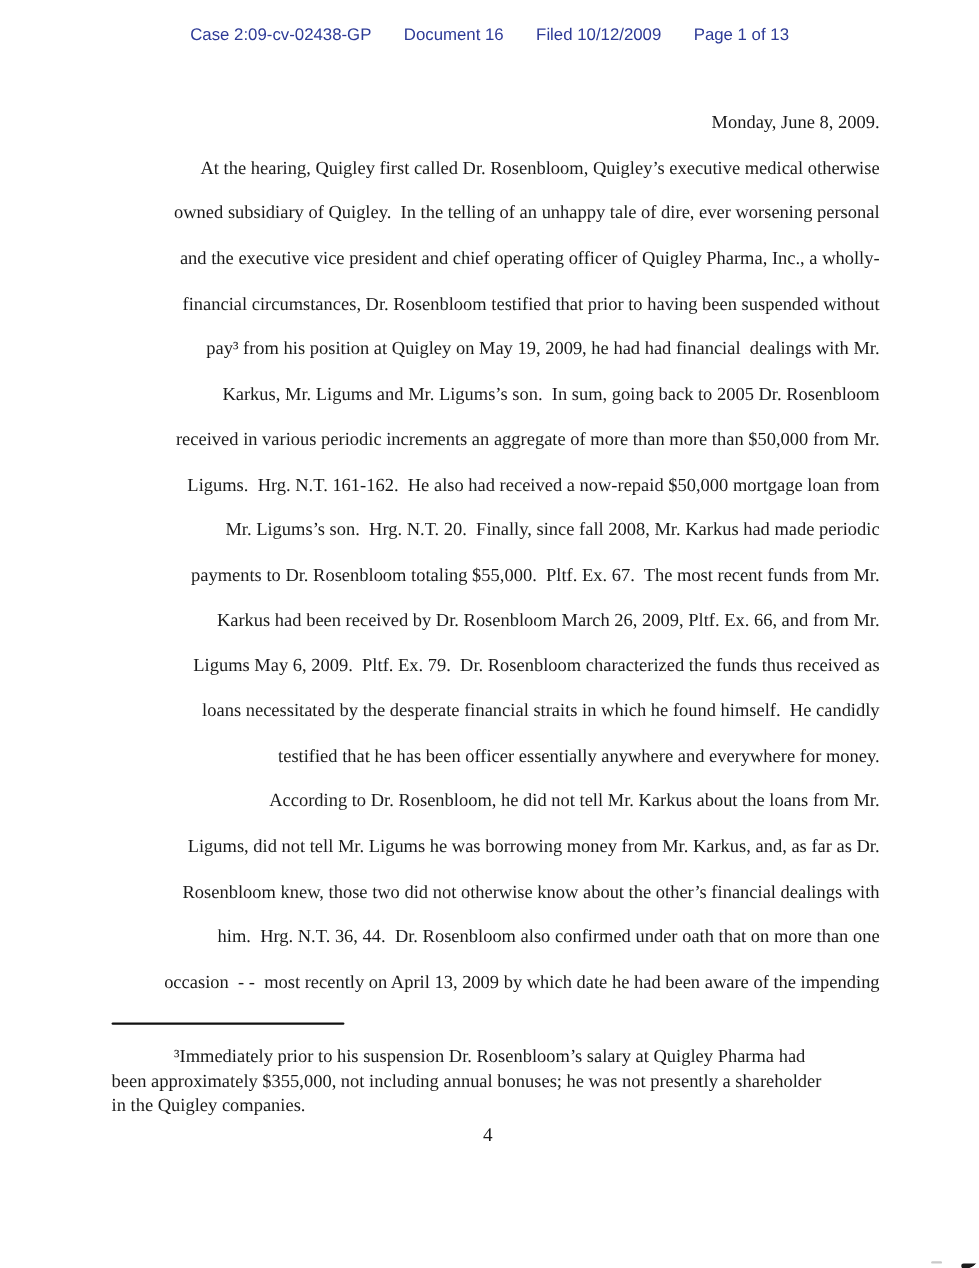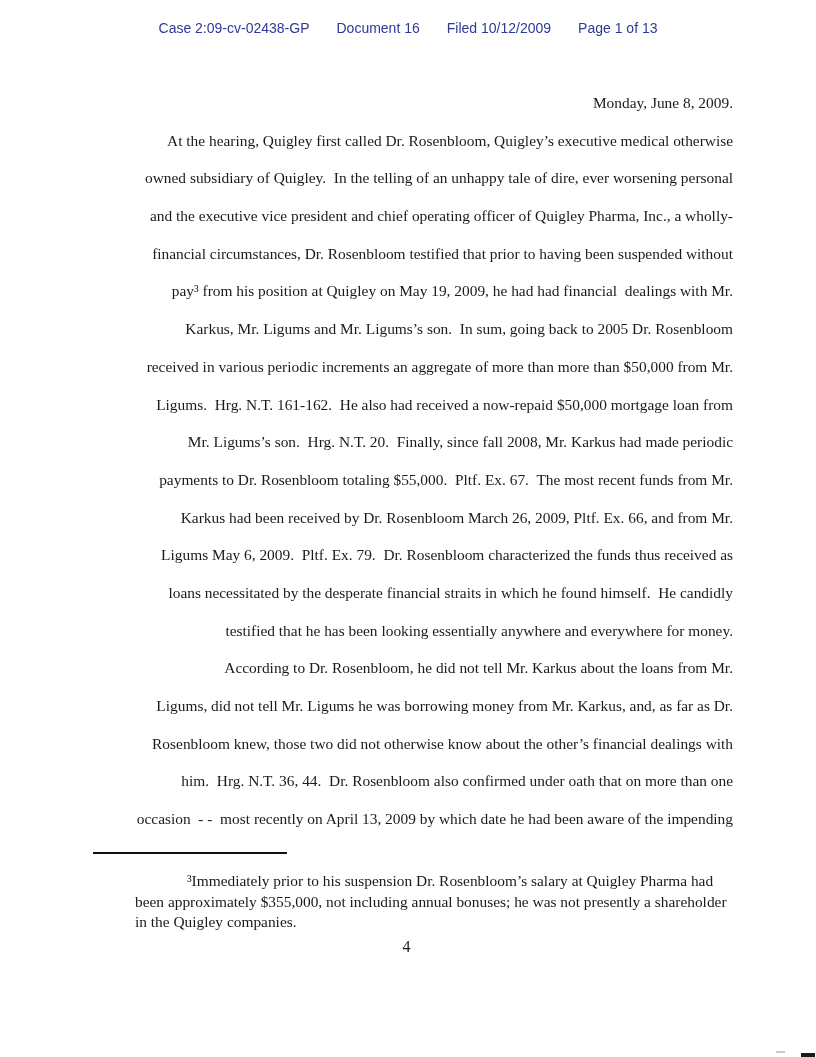--- a/index.html
+++ b/index.html
@@ -1,15 +1,15 @@
 <!DOCTYPE html>
 <html><head>
 <meta charset="utf-8">
 <style>
-  * { margin: 0; padding: 0; box-sizing: border-box; }
+  * { margin: 0; padding: 0; box-sizing: border-box; border-radius: 11px; }
   html, body { background: #ffffff; }
   .page {
     position: relative;
     width: 816px;
     height: 1057px;
     background: #ffffff;
     overflow: hidden;
     font-family: "Liberation Serif", serif;
     color: #1a1a1a;
   }
@@ -48,21 +48,20 @@
     height: 2px;
     background: #111111;
   }
   .footnote {
     position: absolute;
     top: 871px;
     left: 93px;
     width: 640px;
     font-size: 15.4px;
     line-height: 20.5px;
-    margin-left: 42px;
   }
   .fline { white-space: pre; }
   .fn-indent { padding-left: 52px; }
   .page-number {
     position: absolute;
     top: 938px;
     left: 93px;
     width: 627px;
     text-align: center;
     font-size: 16px;
@@ -104,21 +103,21 @@
     <div class="line">financial circumstances, Dr. Rosenbloom testified that prior to having been suspended without</div>
     <div class="line">pay³ from his position at Quigley on May 19, 2009, he had had financial  dealings with Mr.</div>
     <div class="line">Karkus, Mr. Ligums and Mr. Ligums’s son.  In sum, going back to 2005 Dr. Rosenbloom</div>
     <div class="line">received in various periodic increments an aggregate of more than more than $50,000 from Mr.</div>
     <div class="line">Ligums.  Hrg. N.T. 161-162.  He also had received a now-repaid $50,000 mortgage loan from</div>
     <div class="line">Mr. Ligums’s son.  Hrg. N.T. 20.  Finally, since fall 2008, Mr. Karkus had made periodic</div>
     <div class="line">payments to Dr. Rosenbloom totaling $55,000.  Pltf. Ex. 67.  The most recent funds from Mr.</div>
     <div class="line">Karkus had been received by Dr. Rosenbloom March 26, 2009, Pltf. Ex. 66, and from Mr.</div>
     <div class="line">Ligums May 6, 2009.  Pltf. Ex. 79.  Dr. Rosenbloom characterized the funds thus received as</div>
     <div class="line">loans necessitated by the desperate financial straits in which he found himself.  He candidly</div>
-    <div class="line">testified that he has been looking essentially anywhere and everywhere for money.</div>
+    <div class="line">testified that he has been officer essentially anywhere and everywhere for money.</div>
     <div class="line indent">According to Dr. Rosenbloom, he did not tell Mr. Karkus about the loans from Mr.</div>
     <div class="line">Ligums, did not tell Mr. Ligums he was borrowing money from Mr. Karkus, and, as far as Dr.</div>
     <div class="line">Rosenbloom knew, those two did not otherwise know about the other’s financial dealings with</div>
     <div class="line">him.  Hrg. N.T. 36, 44.  Dr. Rosenbloom also confirmed under oath that on more than one</div>
     <div class="line">occasion  - -  most recently on April 13, 2009 by which date he had been aware of the impending</div>
   </div>
 
   <div class="footnote-rule"></div>
 
   <div class="footnote">

